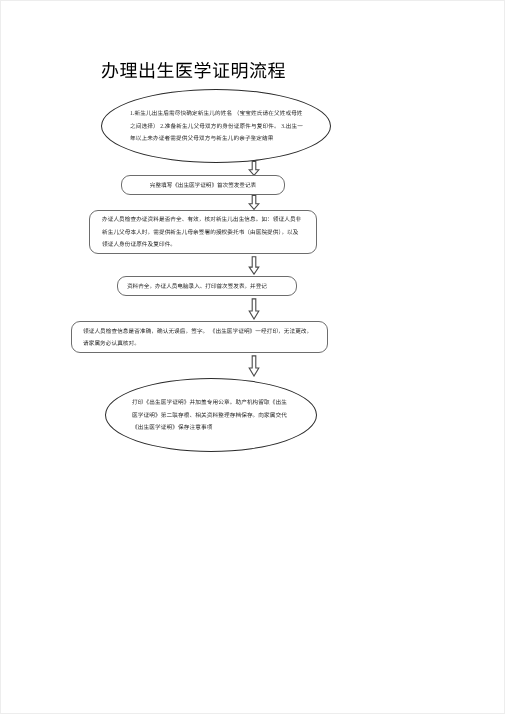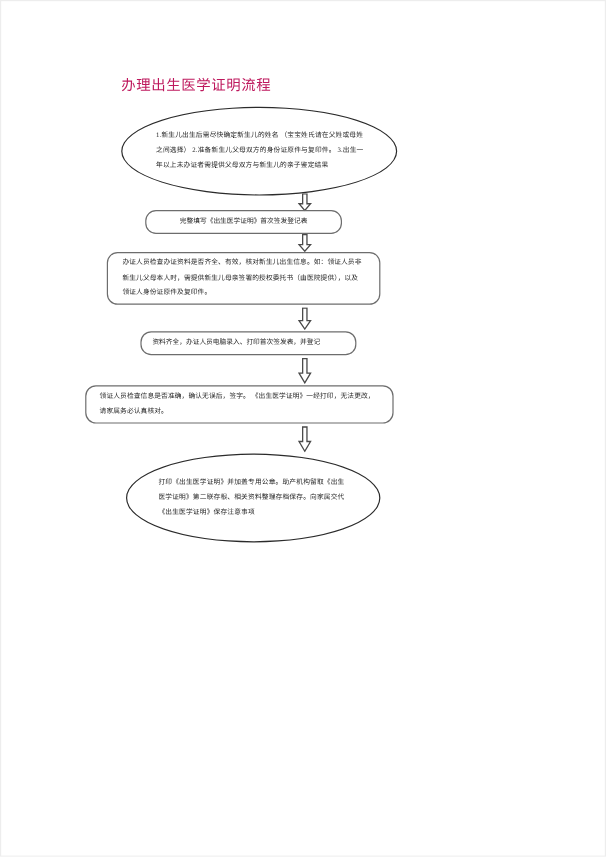--- a/index.html
+++ b/index.html
@@ -20,23 +20,23 @@
     box-sizing: border-box;
     overflow: hidden;
   }
 
   
   .doc-title {
     position: absolute;
     left: 100px;
     top: 58px;
     width: 300px;
-    font-size: 12px;
+    font-size: 18px;
     line-height: 24px;
-    color: #be185d;
+    color: #000000;
     letter-spacing: 0.5px;
     white-space: nowrap;
     font-family: "Liberation Serif", "DejaVu Serif", serif;
   }
 
   
   .node {
     position: absolute;
     box-sizing: border-box;
     color: #1d1d1d;

